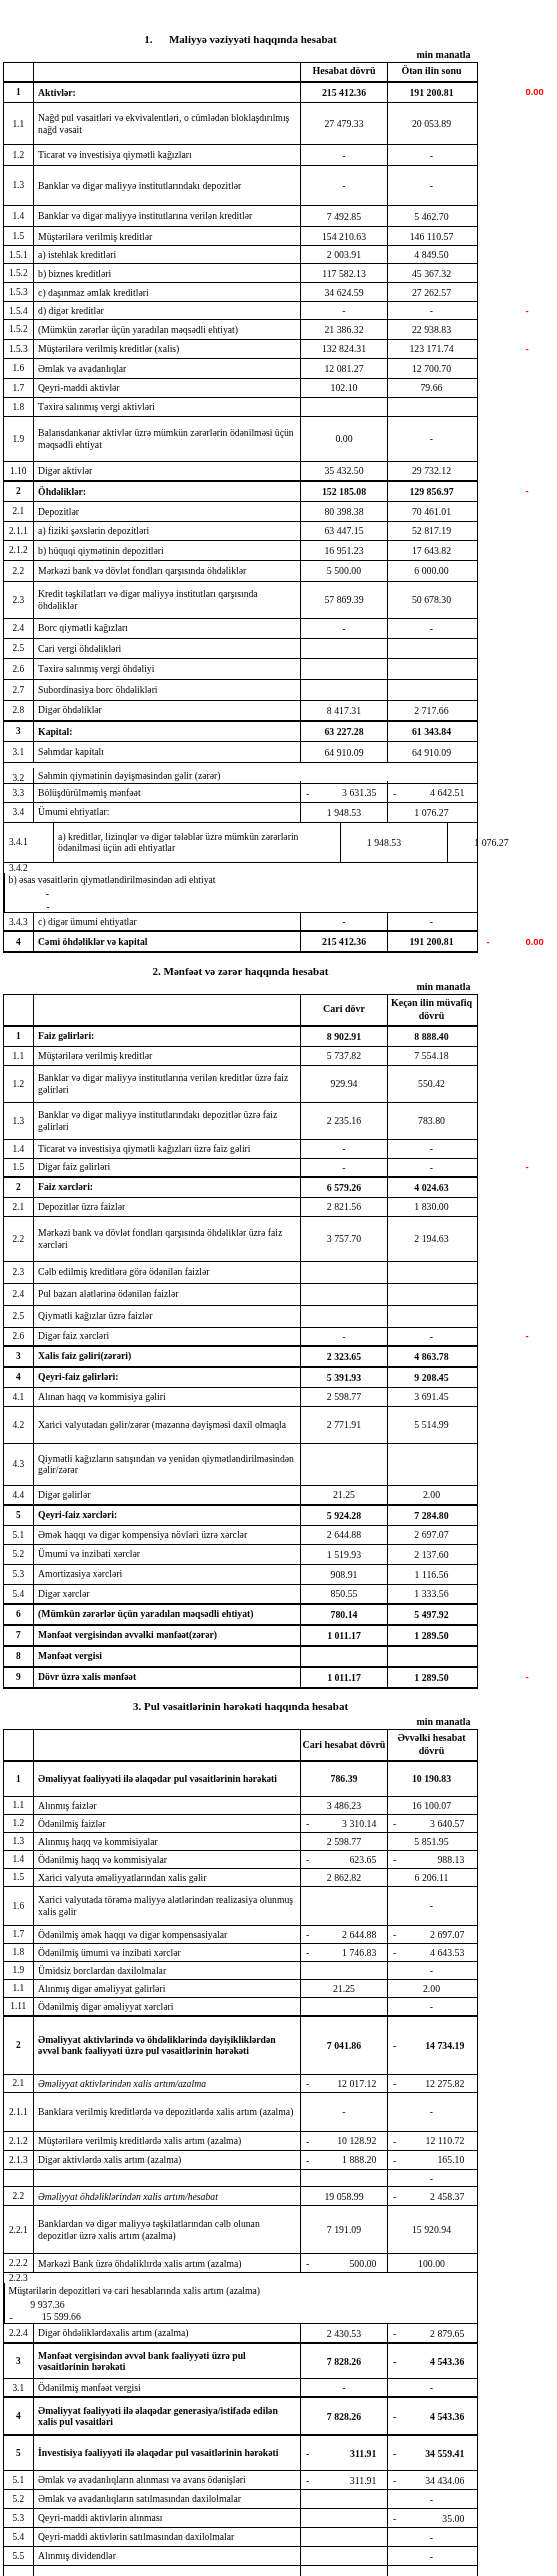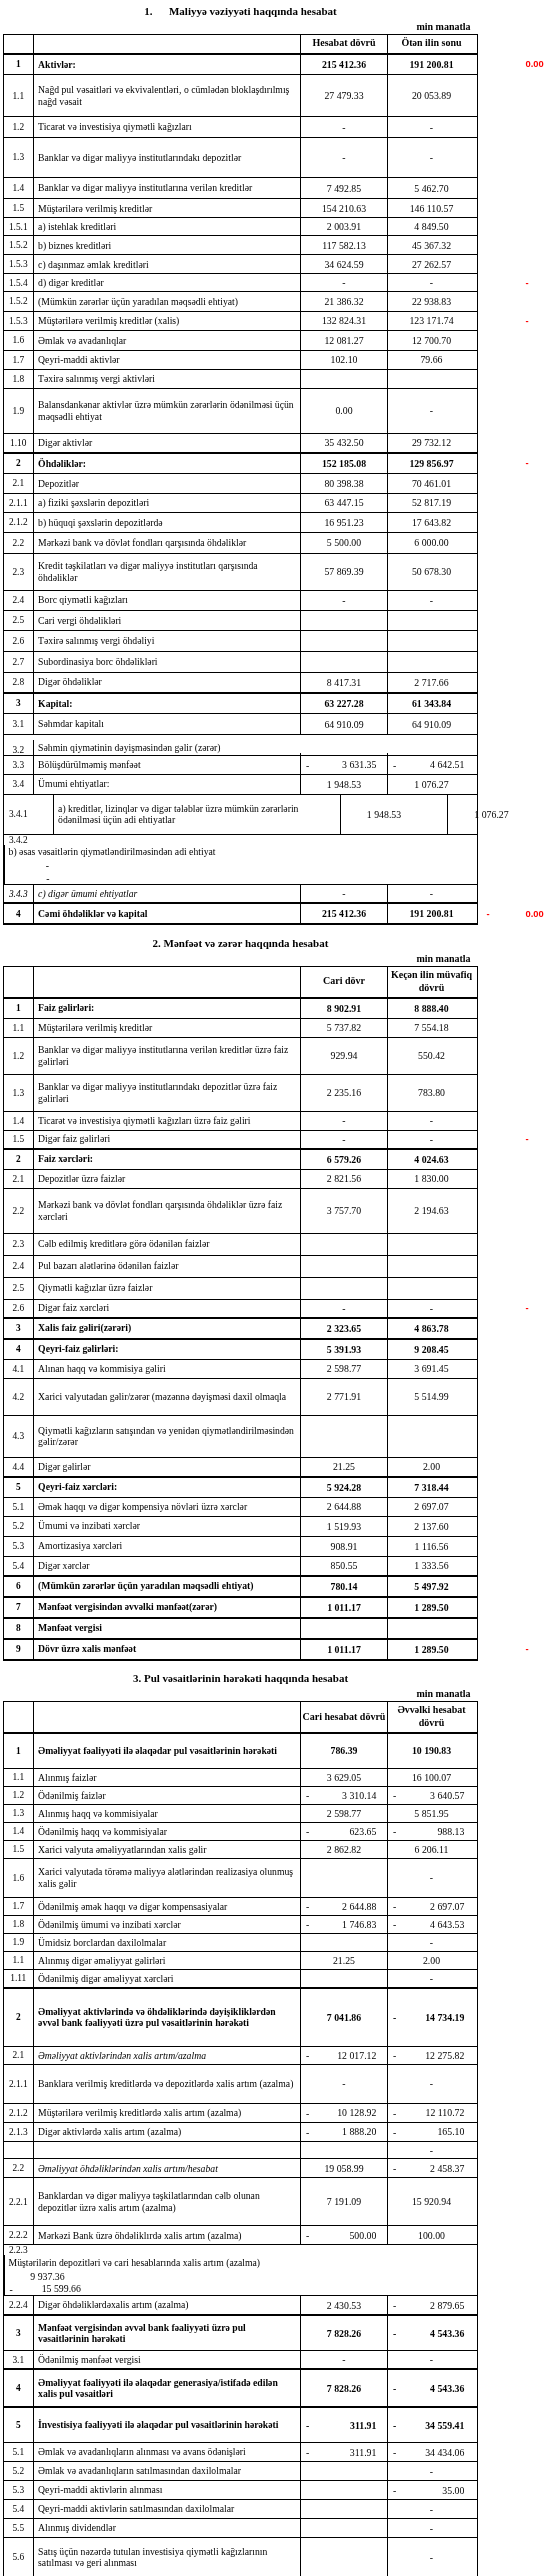--- a/index.html
+++ b/index.html
@@ -3,21 +3,21 @@
 <meta charset="utf-8">
 <style>
   html,body { margin:0; padding:0; background:#ffffff; }
   body {
     width:558px;
     font-family:"Liberation Serif","DejaVu Serif",serif;
     color:#000;
     -webkit-font-smoothing:antialiased;
   }
   .page { width:558px; padding-top:4.9px; }
-  .section { margin-bottom:3.3px; }
+  .section { margin-bottom:3.3px;margin-top:28px; }
   .section + .section { margin-top:11.5px; }
   .sec-title {
     width:476px; text-align:center; font-weight:bold; font-size:11px;
     white-space:pre; margin:0 0 1.6px 2.5px;
   }
   .unit {
     width:473px; margin-left:2.5px; text-align:right; font-weight:bold;
     font-size:10px; padding:2.5px 4.9px 1.6px 0; box-sizing:border-box;
   }
   .tbl {
@@ -192,21 +192,21 @@
             <div class="c val last">70 461.01</div>
           </div>
           <div class="row" style="min-height: 18px;">
             <div class="c num">2.1.1</div>
             <div class="c lbl">a) fiziki şəxslərin depozitləri</div>
             <div class="c val">63 447.15</div>
             <div class="c val last">52 817.19</div>
           </div>
           <div class="row" style="min-height: 19px;">
             <div class="c num">2.1.2</div>
-            <div class="c lbl">b) hüquqi şəxslərin depozitlərdə</div>
+            <div class="c lbl">b) hüquqi qiymətinin depozitləri</div>
             <div class="c val">16 951.23</div>
             <div class="c val last">17 643.82</div>
           </div>
           <div class="row" style="min-height: 19.7px;">
             <div class="c num">2.2</div>
             <div class="c lbl nw">Mərkəzi bank və dövlət fondları qarşısında öhdəliklər</div>
             <div class="c val">5 500.00</div>
             <div class="c val last">6 000.00</div>
           </div>
           <div class="row" style="min-height: 36px;">
@@ -286,21 +286,21 @@
             <div class="c lbl">a) kreditlər, lizinqlər və digər tələblər üzrə mümkün zərərlərin ödənilməsi üçün adi ehtiyatlar</div>
             <div class="c val">1 948.53</div>
             <div class="c val last">1 076.27</div>
           </div>
           <div class="row" style="min-height: 17px; flex-direction: column;">
             <div class="c num">3.4.2</div>
             <div class="c lbl nw">b) əsas vəsaitlərin qiymətləndirilməsindən adi ehtiyat</div>
             <div class="c val">-</div>
             <div class="c val last">-</div>
           </div>
-          <div class="row" style="min-height: 17px; font-style: italic;">
+          <div class="row" style="min-height: 17px;">
             <div class="c num">3.4.3</div>
             <div class="c lbl">c) digər ümumi ehtiyatlar</div>
             <div class="c val">-</div>
             <div class="c val last">-</div>
           </div>
           <div class="row b" style="min-height: 19px;">
             <div class="c num">4</div>
             <div class="c lbl">Cəmi öhdəliklər və kapital</div>
             <div class="c val">215 412.36</div>
             <div class="c val last">191 200.81</div>
@@ -441,21 +441,21 @@
           <div class="row" style="min-height: 18px;">
             <div class="c num">4.4</div>
             <div class="c lbl">Digər gəlirlər</div>
             <div class="c val">21.25</div>
             <div class="c val last">2.00</div>
           </div>
           <div class="row b" style="min-height: 19px;">
             <div class="c num">5</div>
             <div class="c lbl">Qeyri-faiz xərcləri:</div>
             <div class="c val">5 924.28</div>
-            <div class="c val last">7 318.44</div>
+            <div class="c val last">7 284.80</div>
           </div>
           <div class="row" style="min-height: 18px;">
             <div class="c num">5.1</div>
             <div class="c lbl nw">Əmək haqqı və digər kompensiya növləri üzrə xərclər</div>
             <div class="c val">2 644.88</div>
             <div class="c val last">2 697.07</div>
           </div>
           <div class="row" style="min-height: 19px;">
             <div class="c num">5.2</div>
             <div class="c lbl">Ümumi və inzibati xərclər</div>
@@ -518,21 +518,21 @@
       <div class="rows">
           <div class="row b" style="min-height: 34px;">
             <div class="c num">1</div>
             <div class="c lbl">Əməliyyat fəaliyyəti ilə əlaqədar pul vəsaitlərinin hərəkəti</div>
             <div class="c val">786.39</div>
             <div class="c val last">10 190.83</div>
           </div>
           <div class="row" style="min-height: 17px;">
             <div class="c num">1.1</div>
             <div class="c lbl">Alınmış faizlər</div>
-            <div class="c val">3 629.05</div>
+            <div class="c val">3 486.23</div>
             <div class="c val last">16 100.07</div>
           </div>
           <div class="row" style="min-height: 17px;">
             <div class="c num">1.2</div>
             <div class="c lbl">Ödənilmiş faizlər</div>
             <div class="c val neg">
               <span class="minus">-</span>
               <span>3 310.14</span>
             </div>
             <div class="c val last neg">

